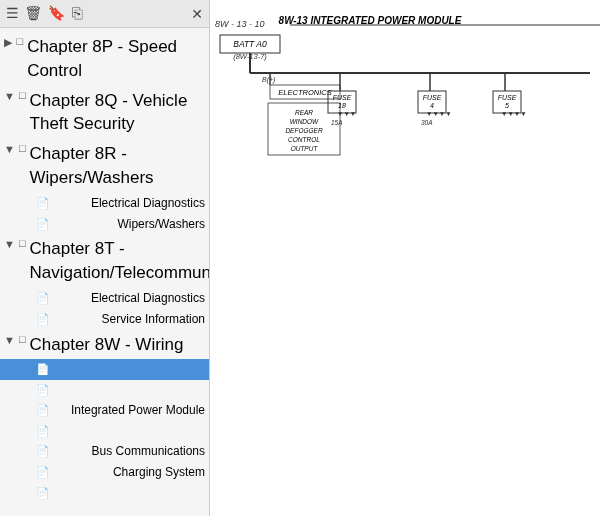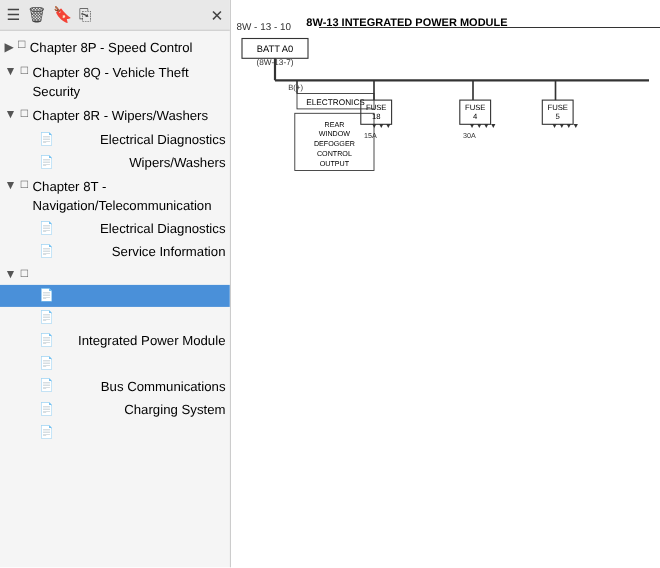--- a/index.html
+++ b/index.html
@@ -89,40 +89,41 @@
     }
 
     .chapter-icon {
       font-size: 11px;
       color: #555;
       margin-top: 1px;
       flex-shrink: 0;
     }
 
     .chapter-label {
-      font-size: 12px;
+      font-size: 17px;
       flex: 1;
       line-height: 1.4;
     }
 
     
     #main {
       flex: 1;
       height: 516px;
       overflow: hidden;
       background: #fff;
       display: flex;
       flex-direction: column;
     }
 
     .diagram-container {
       flex: 1;
       overflow: hidden;
       position: relative;
       background: #fff;
+      font-style: italic;
     }
 
     
     .wiring-svg {
       width: 100%;
       height: 100%;
     }
   </style>
 </head>
 <body>
@@ -177,20 +178,21 @@
       <span class="tree-label">Electrical Diagnostics</span>
     </div>
     <div class="tree-item indent2">
       <span class="tree-icon">📄</span>
       <span class="tree-label">Service Information</span>
     </div>
 
     <div class="chapter-item" style="padding-left:4px;">
       <span class="chapter-icon">▼</span>
       <span style="font-size:11px;color:#555;flex-shrink:0;">□</span>
+      <span class="chapter-label">Chapter 8W - Wiring</span>
     </div>
 
     <div class="tree-item indent2 selected">
       <span class="tree-icon">📄</span>
     </div>
     <div class="tree-item indent2">
       <span class="tree-icon">📄</span>
     </div>
     <div class="tree-item indent2">
       <span class="tree-icon">📄</span>

